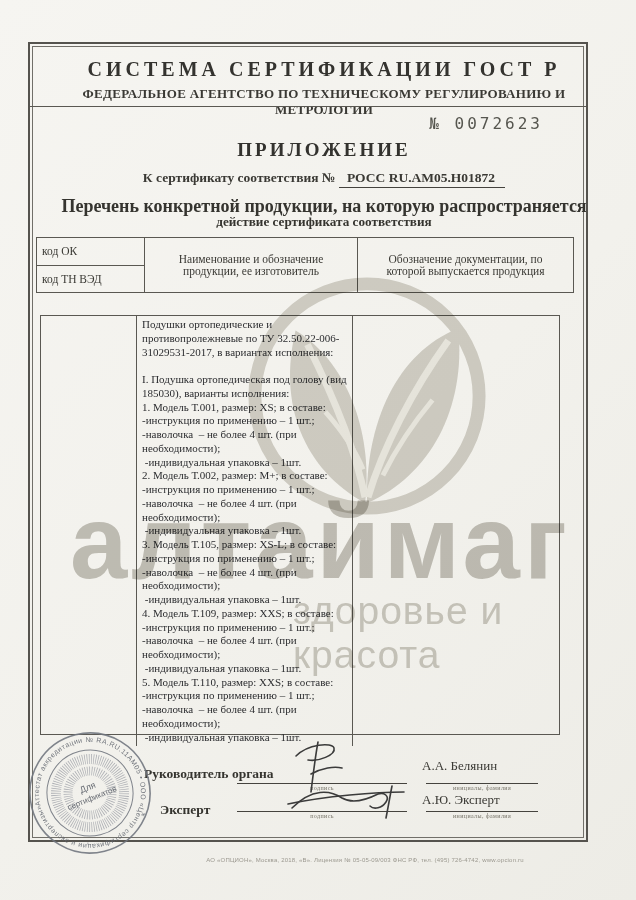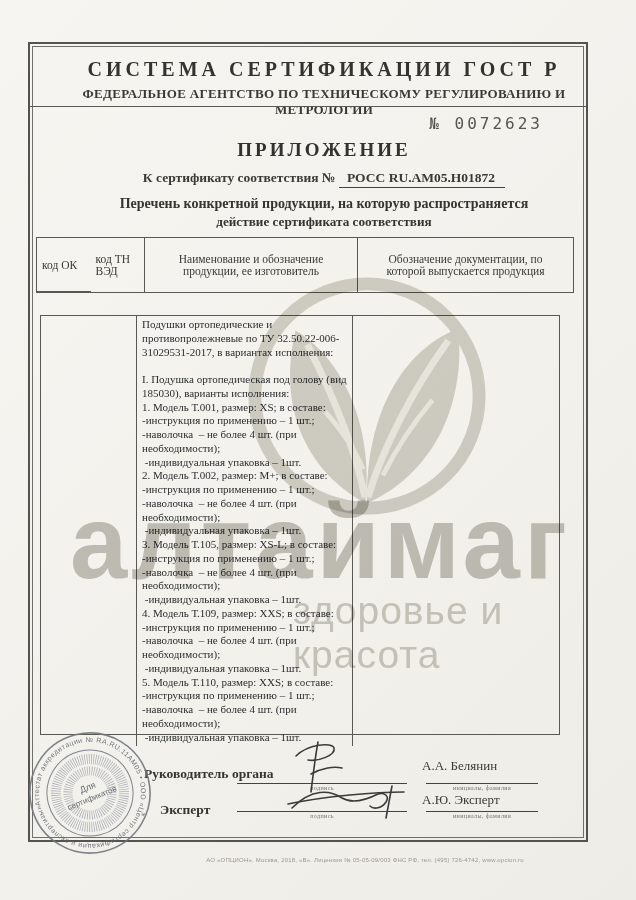--- a/index.html
+++ b/index.html
@@ -21,29 +21,29 @@
 
   .form-number {
     position:absolute; top:70px; right:43px;
     font-family:"DejaVu Sans Mono", monospace; font-size:16px; letter-spacing:3px; color:#56564f;
   }
   .doc-title { top:95px; font-weight:bold; font-size:19px; letter-spacing:3px; color:#33322e; }
 
   .cert-line { top:126px; font-size:13.5px; font-weight:bold; color:#3a3934; }
   .cert-number { display:inline-block; border-bottom:1px solid #44423d; padding:0 10px 1px 8px; font-weight:bold; }
 
-  .desc1 { top:152px; font-weight:bold; font-size:14px; color:#35342f; }
+  .desc1 { top:152px; font-weight:bold; font-size:18px; color:#35342f; }
   .desc2 { top:170px; font-weight:bold; font-size:13.2px; color:#35342f; }
 
   .spec-head {
     position:absolute; left:6px; top:193px; width:536px; height:54px;
     display:grid; grid-template-columns:108px 213px 1fr;
     border:1px solid #5a5852; font-size:11.5px; color:#3a3934;
   }
-  .spec-head .codes { display:flex; flex-direction:row; border-right:1px solid #5a5852; }
+  .spec-head .codes { display:flex; flex-direction:column; border-right:1px solid #5a5852; }
   .spec-head .codes > div { flex:1; display:flex; align-items:center; padding-left:5px; }
   .spec-head .codes > div:first-child { border-bottom:1px solid #5a5852; }
   .spec-head .mid { border-right:1px solid #5a5852; display:flex; align-items:center; justify-content:center; text-align:center; padding:2px 14px; }
   .spec-head .right { display:flex; align-items:center; justify-content:center; text-align:center; padding:2px 12px; }
 
   .body-table {
     position:absolute; left:10px; top:271px; width:518px; height:418px;
     display:grid; grid-template-columns:96px 216px 1fr;
     border:1px solid #5a5852;
   }

